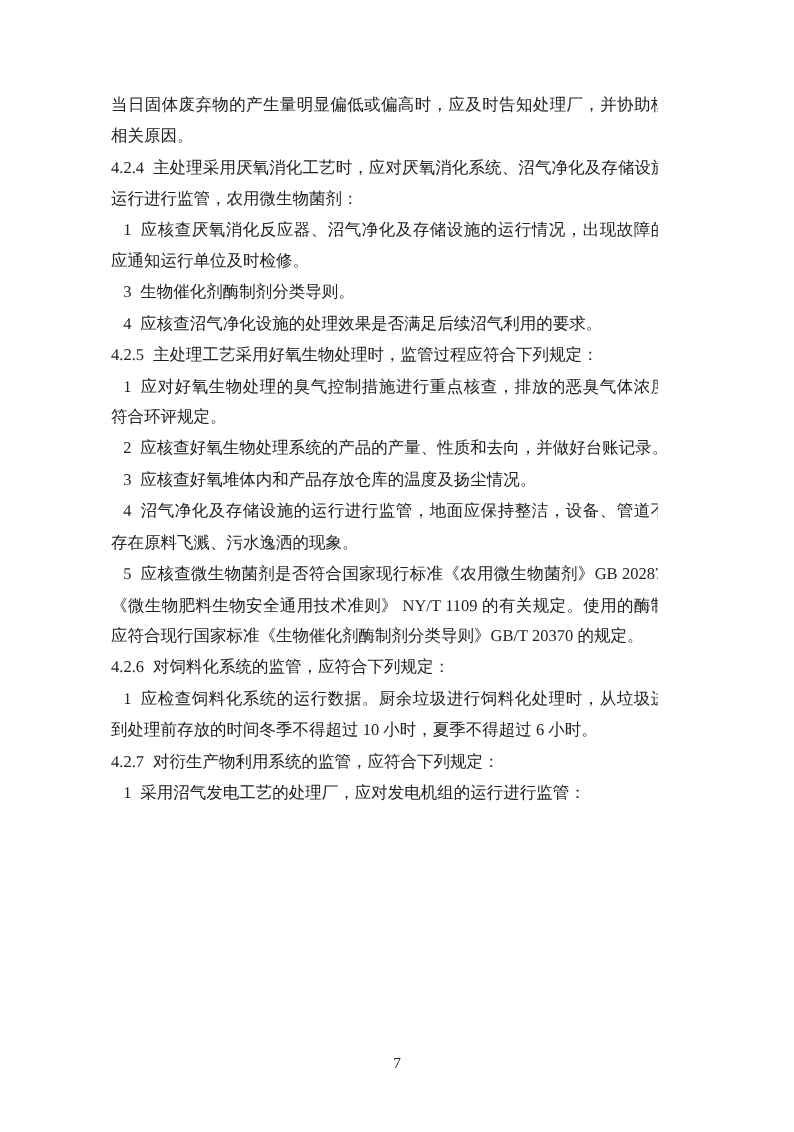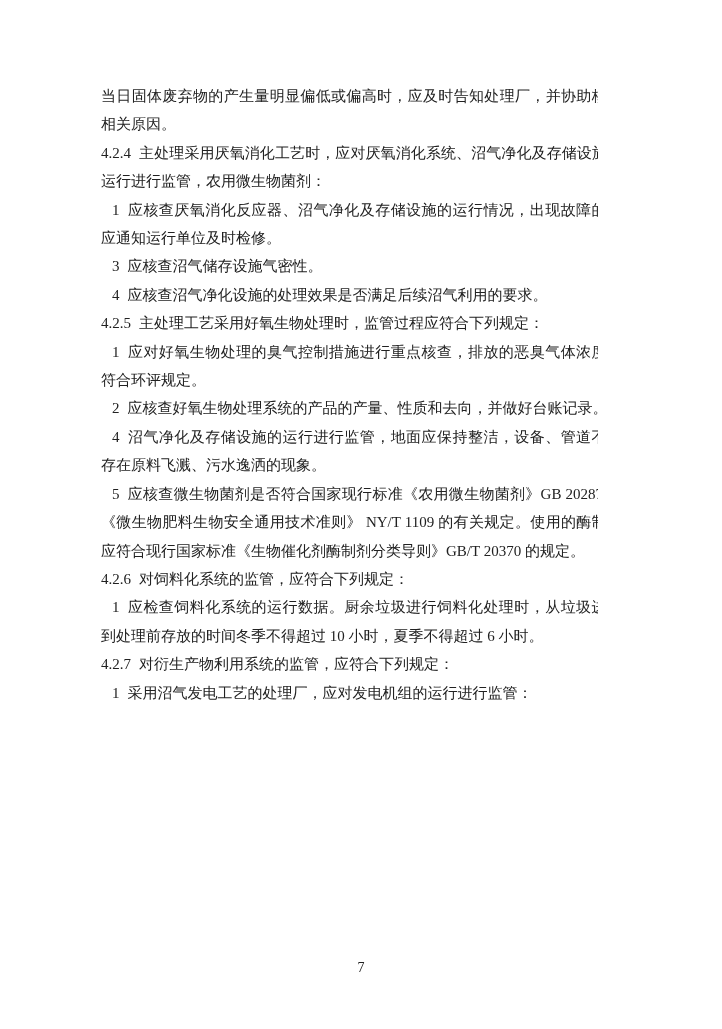--- a/index.html
+++ b/index.html
@@ -56,30 +56,31 @@
 <div class="page">
   <div class="content">
 
     <p class="para p-cont"><span>当日固体废弃物的产生量明显偏低或偏高时，应及时告知处理厂，并协助核查相关原因。</span></p>
 
     <p class="para p-sec"><span class="sec-num">4.2.4</span><span>主处理采用厌氧消化工艺时，应对厌氧消化系统、沼气净化及存储设施的运行进行监管，农用微生物菌剂：</span></p>
 
     <p class="para p-item"><span class="num">1</span><span>应核查厌氧消化反应器、沼气净化及存储设施的运行情况，出现故障的，应通知运行单位及时检修。</span></p>
 
 
-    <p class="para p-item"><span class="num">3</span><span>应核查沼气储存设施气密性。</span></p>
+    <p class="para p-item"><span class="num">3</span><span>生物催化剂酶制剂分类导则。</span></p>
 
     <p class="para p-item"><span class="num">4</span><span>应核查沼气净化设施的处理效果是否满足后续沼气利用的要求。</span></p>
 
     <p class="para p-sec"><span class="sec-num">4.2.5</span><span>主处理工艺采用好氧生物处理时，监管过程应符合下列规定：</span></p>
 
     <p class="para p-item"><span class="num">1</span><span>应对好氧生物处理的臭气控制措施进行重点核查，排放的恶臭气体浓度应符合环评规定。</span></p>
 
     <p class="para p-item"><span class="num">2</span><span>应核查好氧生物处理系统的产品的产量、性质和去向，并做好台账记录。</span></p>
 
+    <p class="para p-item"><span class="num">3</span><span>应核查好氧堆体内和产品存放仓库的温度及扬尘情况。</span></p>
 
     <p class="para p-item"><span class="num">4</span><span>沼气净化及存储设施的运行进行监管，地面应保持整洁，设备、管道不得存在原料飞溅、污水逸洒的现象。</span></p>
 
     <p class="para p-item"><span class="num">5</span><span>应核查微生物菌剂是否符合国家现行标准《农用微生物菌剂》GB 20287 及《微生物肥料生物安全通用技术准则》 NY/T 1109 的有关规定。使用的酶制剂应符合现行国家标准《生物催化剂酶制剂分类导则》GB/T 20370 的规定。</span></p>
 
     <p class="para p-sec"><span class="sec-num">4.2.6</span><span>对饲料化系统的监管，应符合下列规定：</span></p>
 
     <p class="para p-item"><span class="num">1</span><span>应检查饲料化系统的运行数据。厨余垃圾进行饲料化处理时，从垃圾进厂到处理前存放的时间冬季不得超过 10 小时，夏季不得超过 6 小时。</span></p>
 
 

